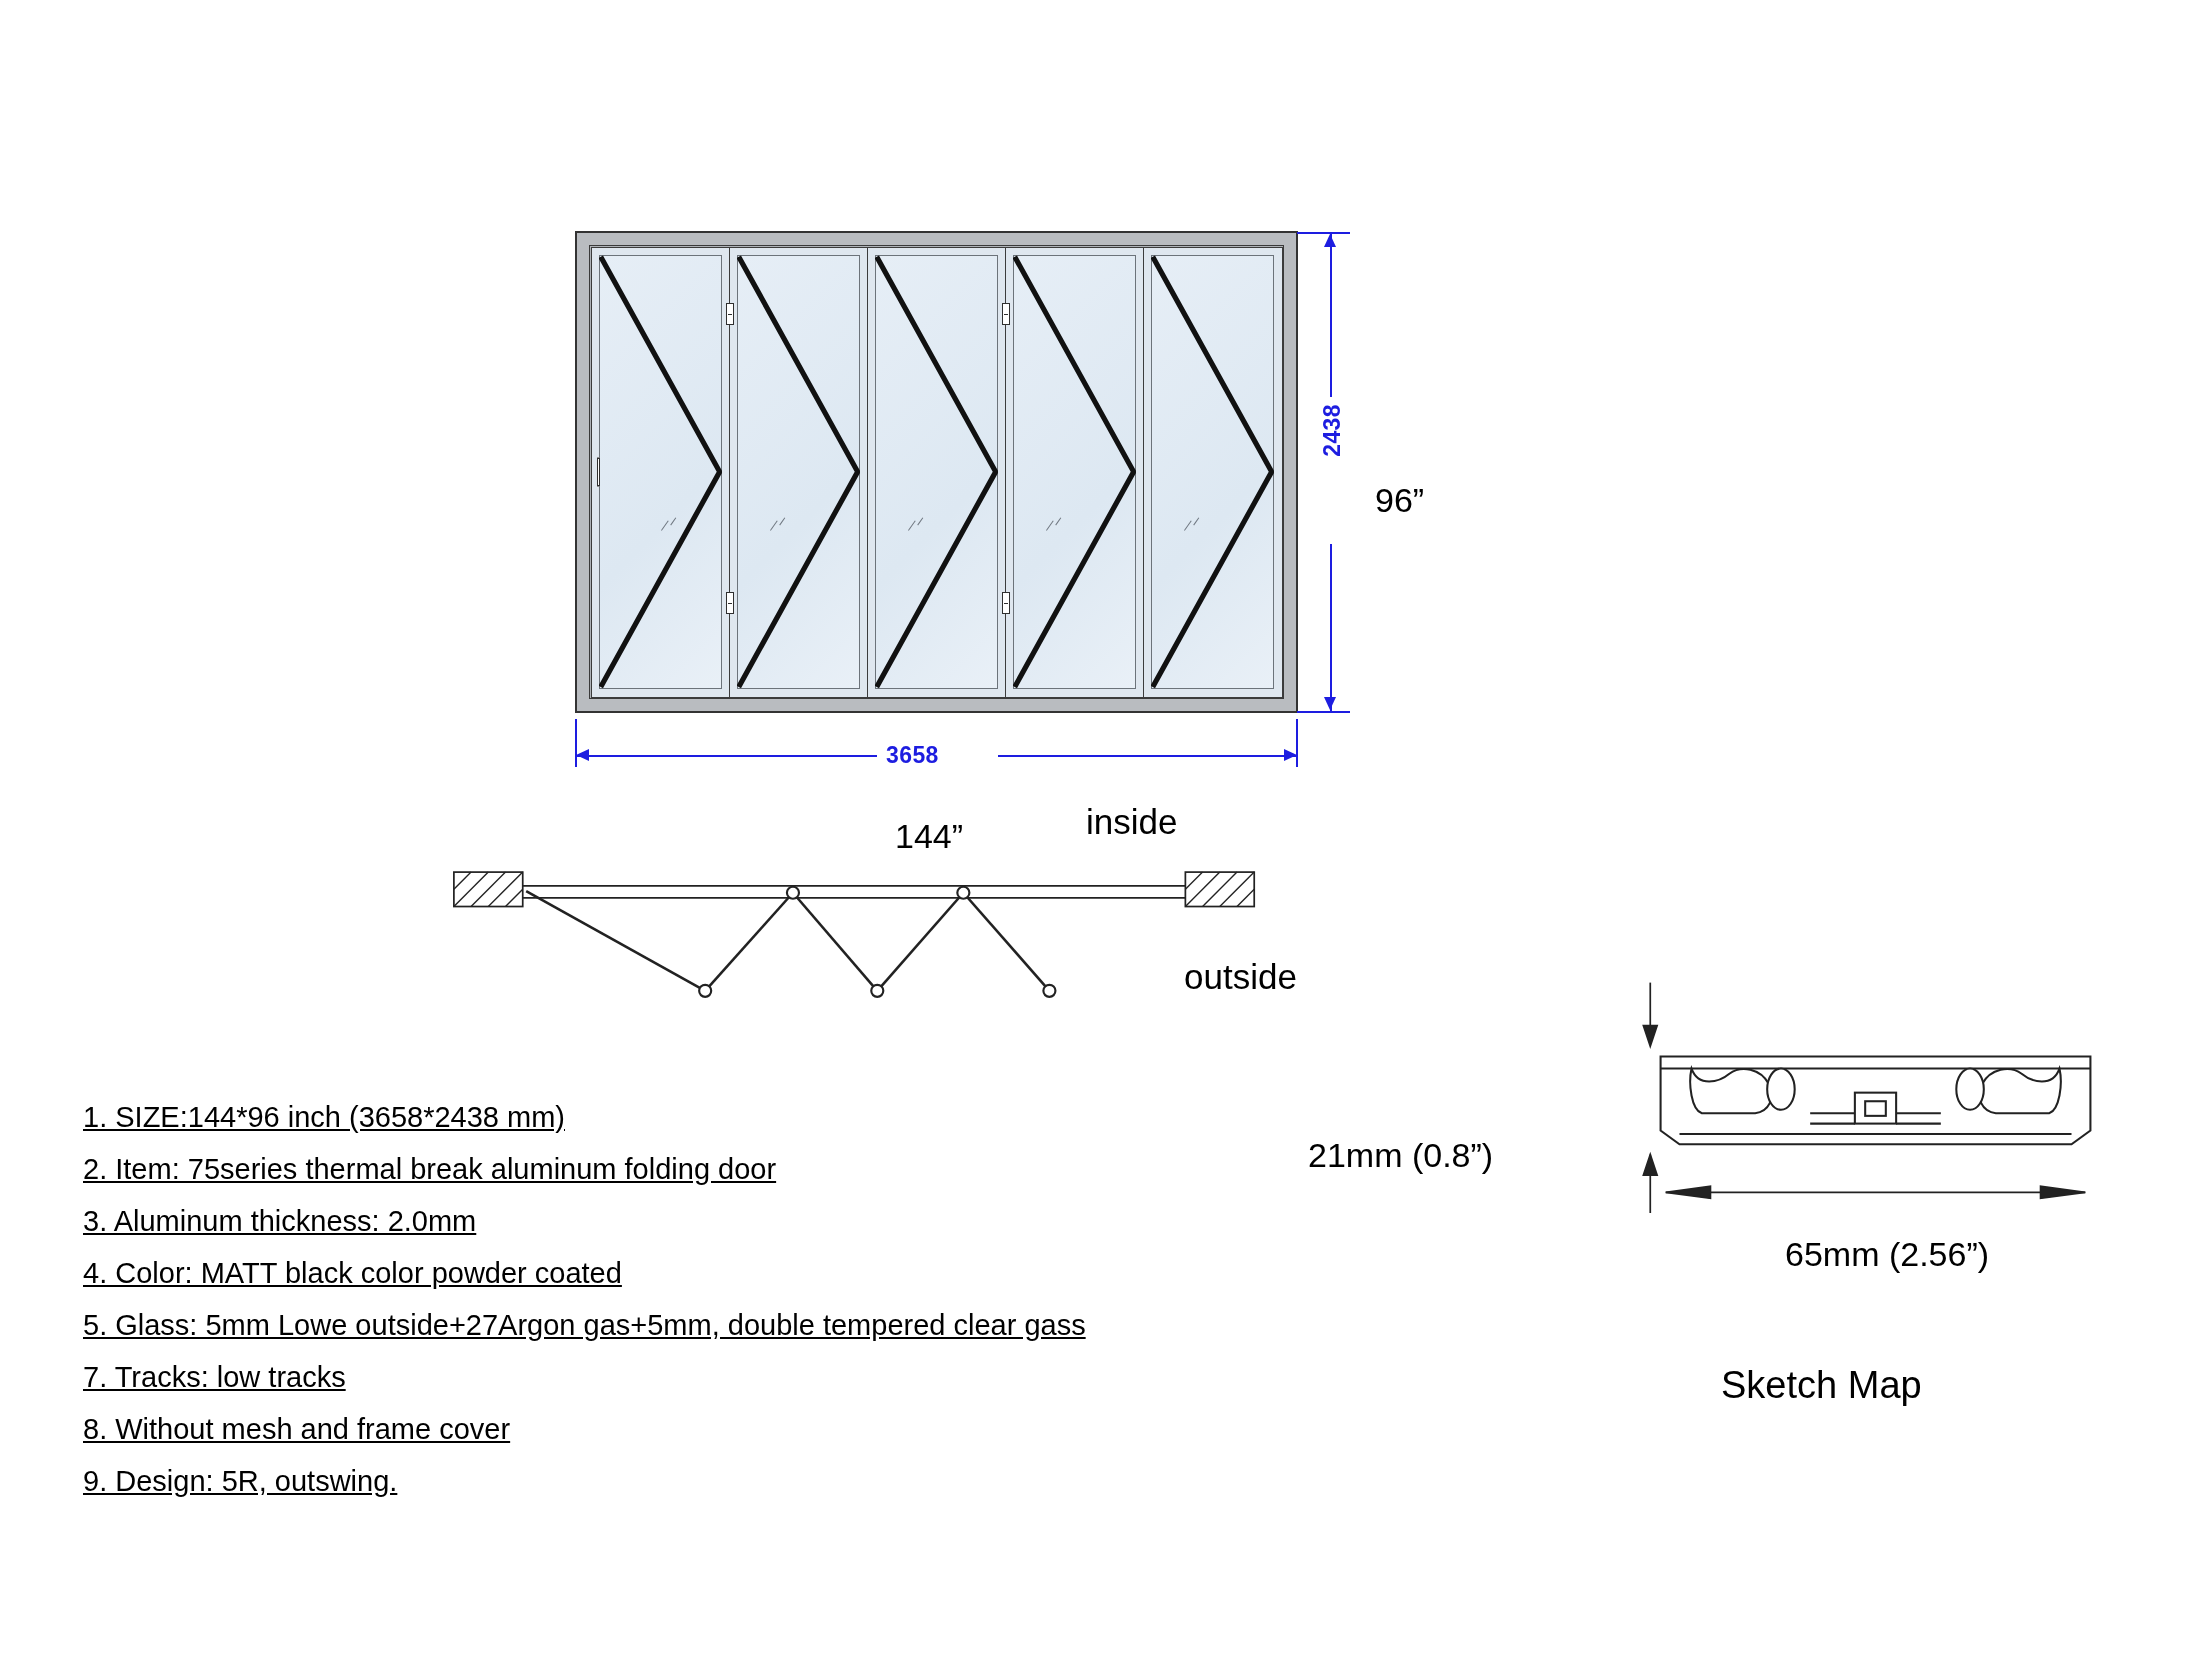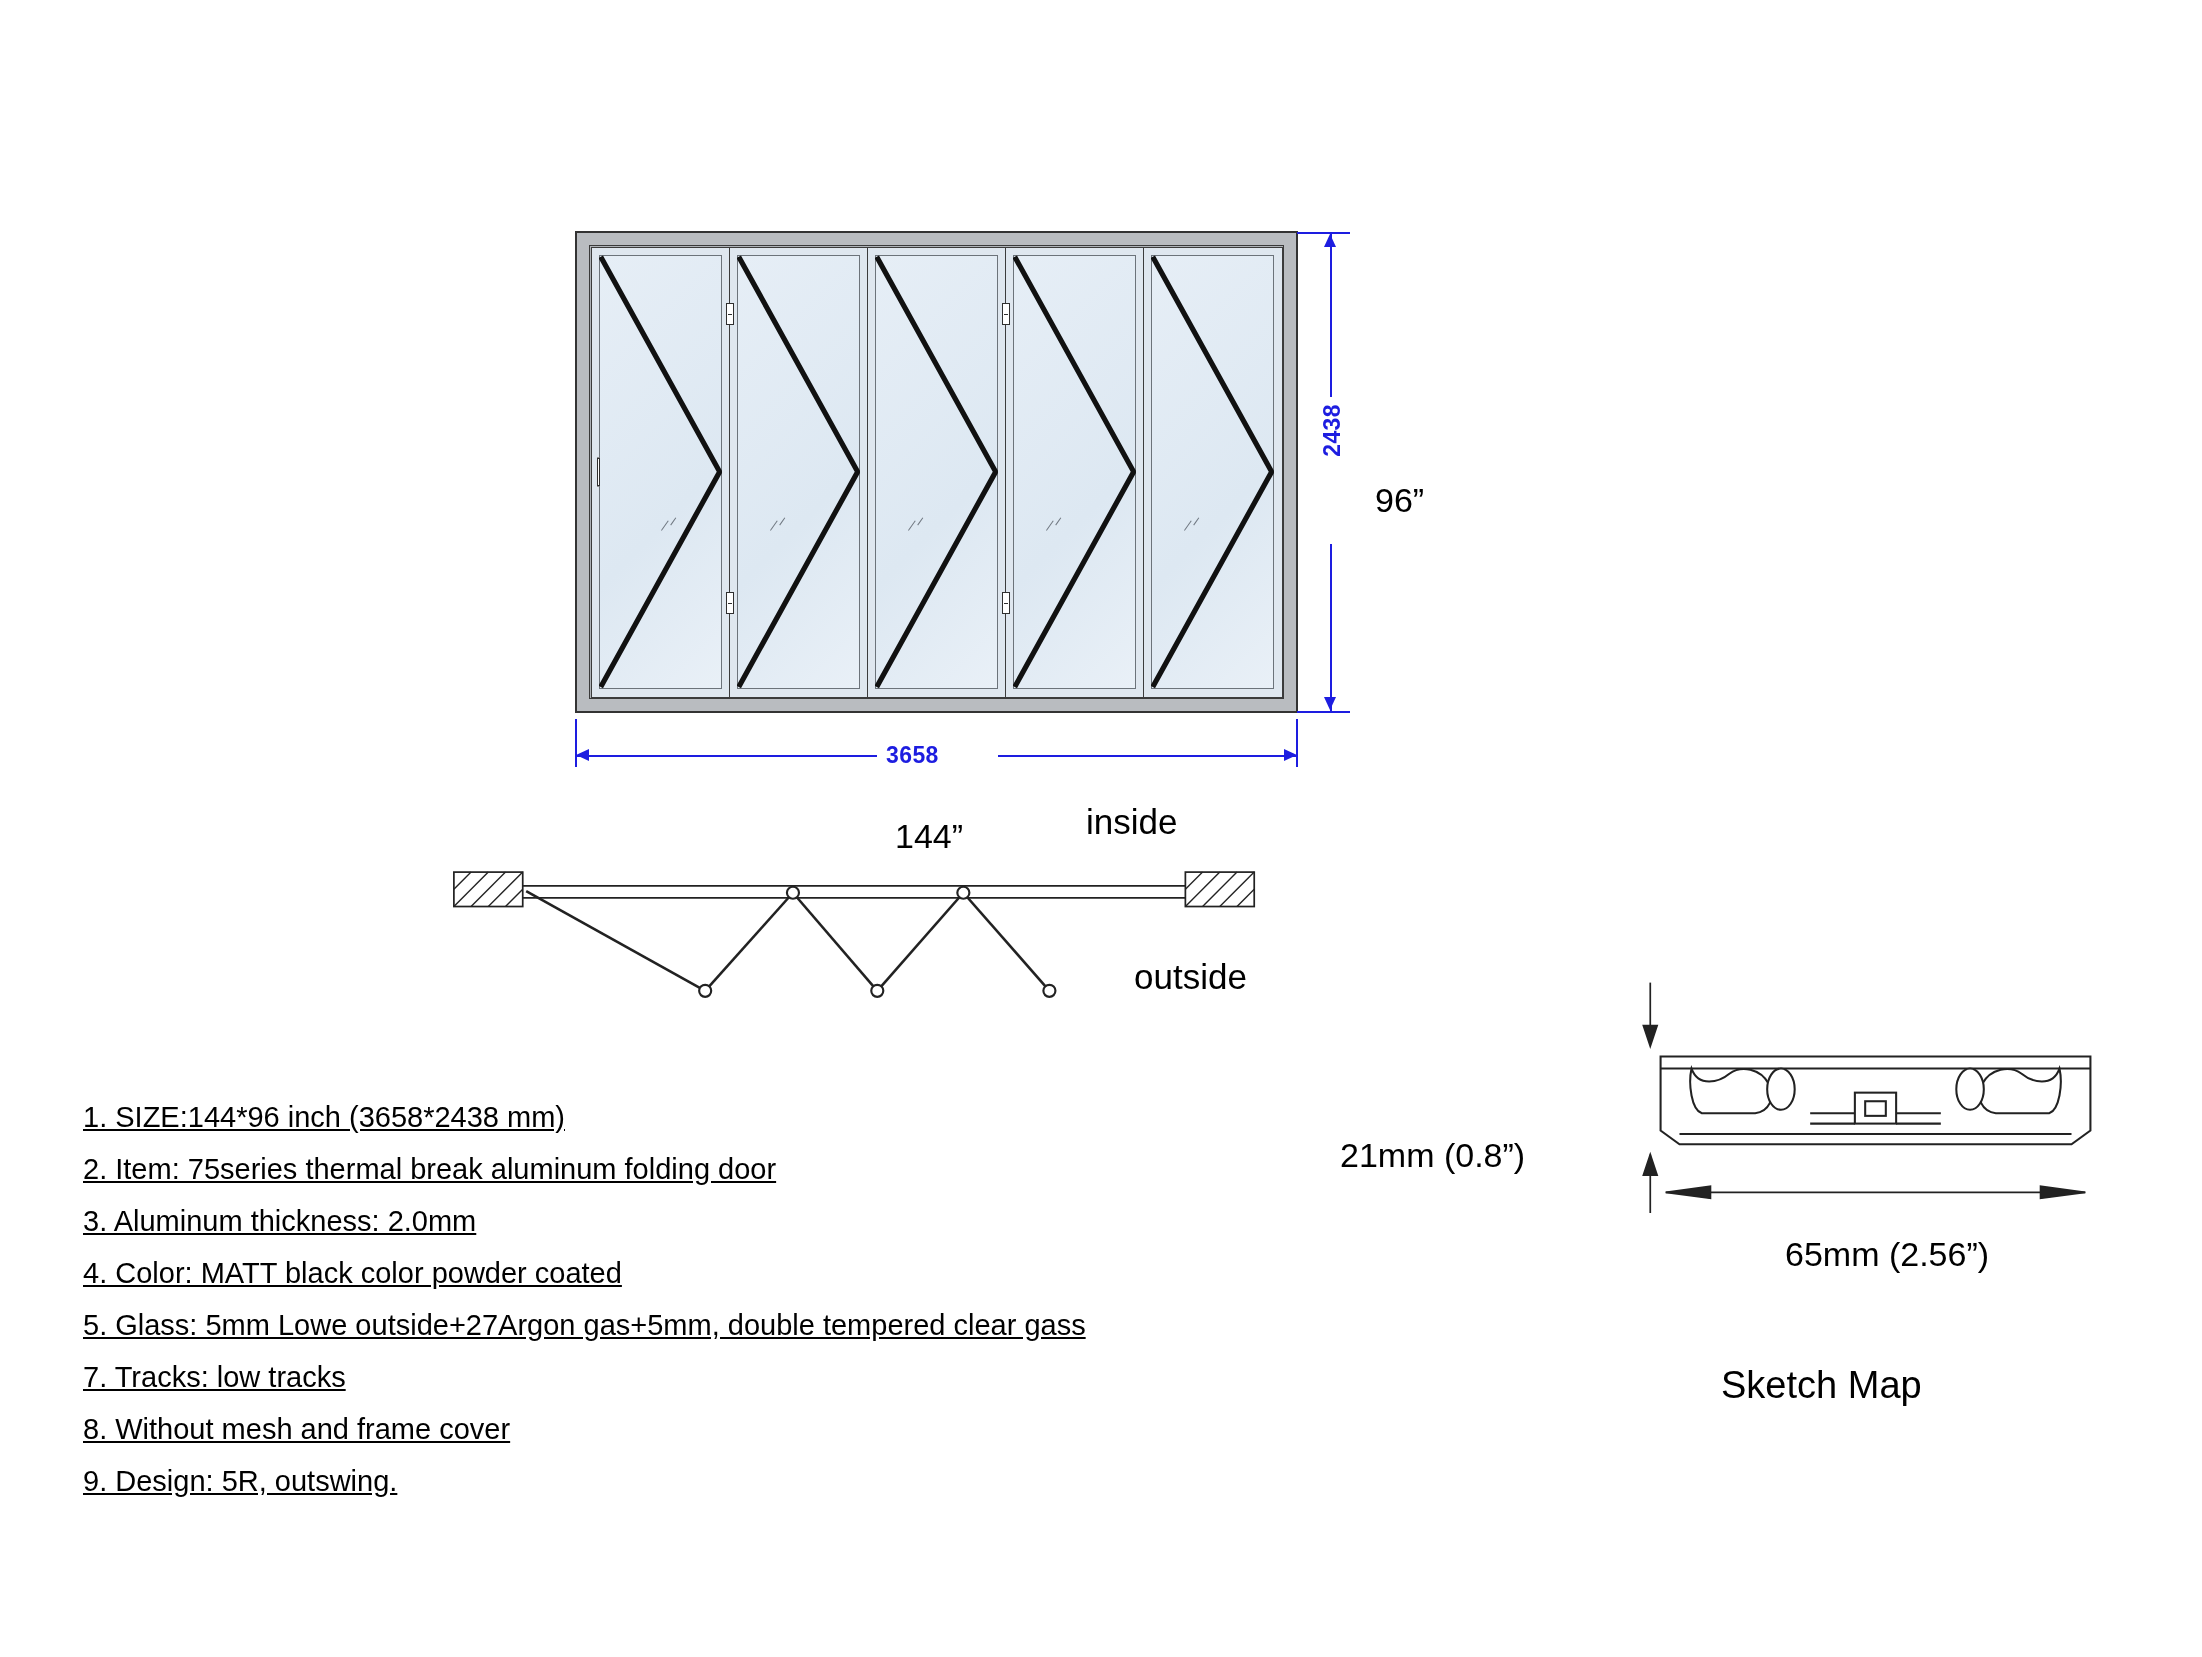--- a/index.html
+++ b/index.html
@@ -162,21 +162,21 @@
   #plan svg { display: block; }
 
   .label-inside {
     position: absolute;
     left: 1086px;
     top: 802px;
     font-size: 35px;
   }
   .label-outside {
     position: absolute;
-    left: 1134px;
+    left: 1184px;
     top: 957px;
     font-size: 35px;
   }
 
   
   #specs {
     position: absolute;
     left: 83px;
     top: 1091px;
     width: 1342px;
@@ -196,21 +196,21 @@
     width: 533px;
     height: 516px;
   }
   #sketch svg { display: block; }
   .sk-label {
     position: absolute;
     font-size: 34px;
     color: #000000;
     white-space: nowrap;
   }
-  #sk-21 { left: 1308px; top: 1136px; margin-left: 32px; }
+  #sk-21 { left: 1308px; top: 1136px; }
   #sk-65 { left: 1785px; top: 1235px; }
   #sk-title { left: 1721px; top: 1364px; font-size: 38px; }
 </style>
 </head>
 <body>
 
 <div id="root">
 
   <div id="elevation">
     <div class="outer-frame">

